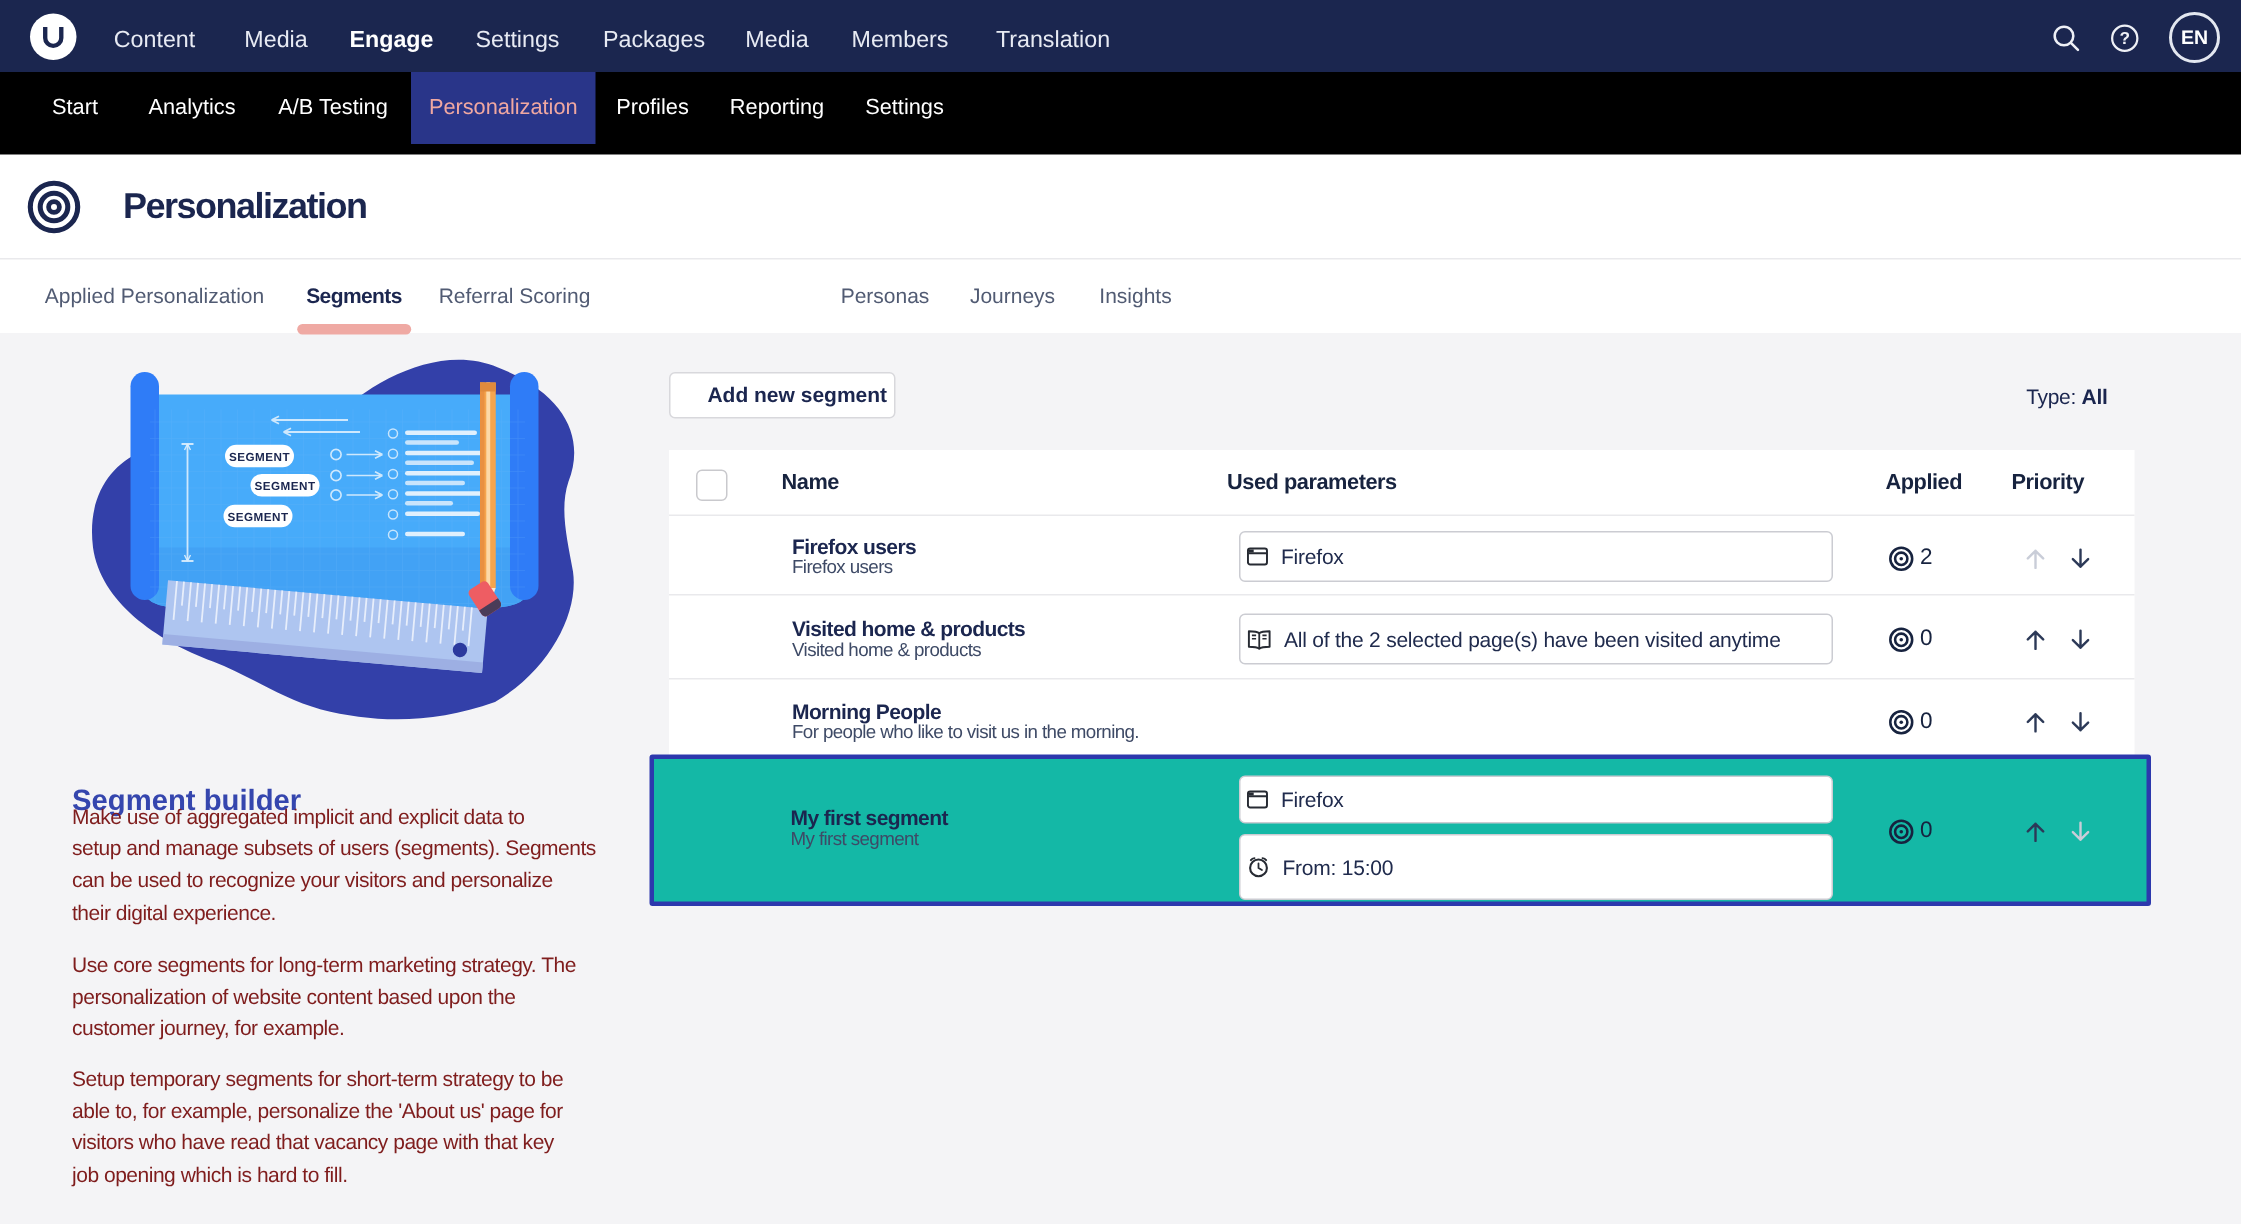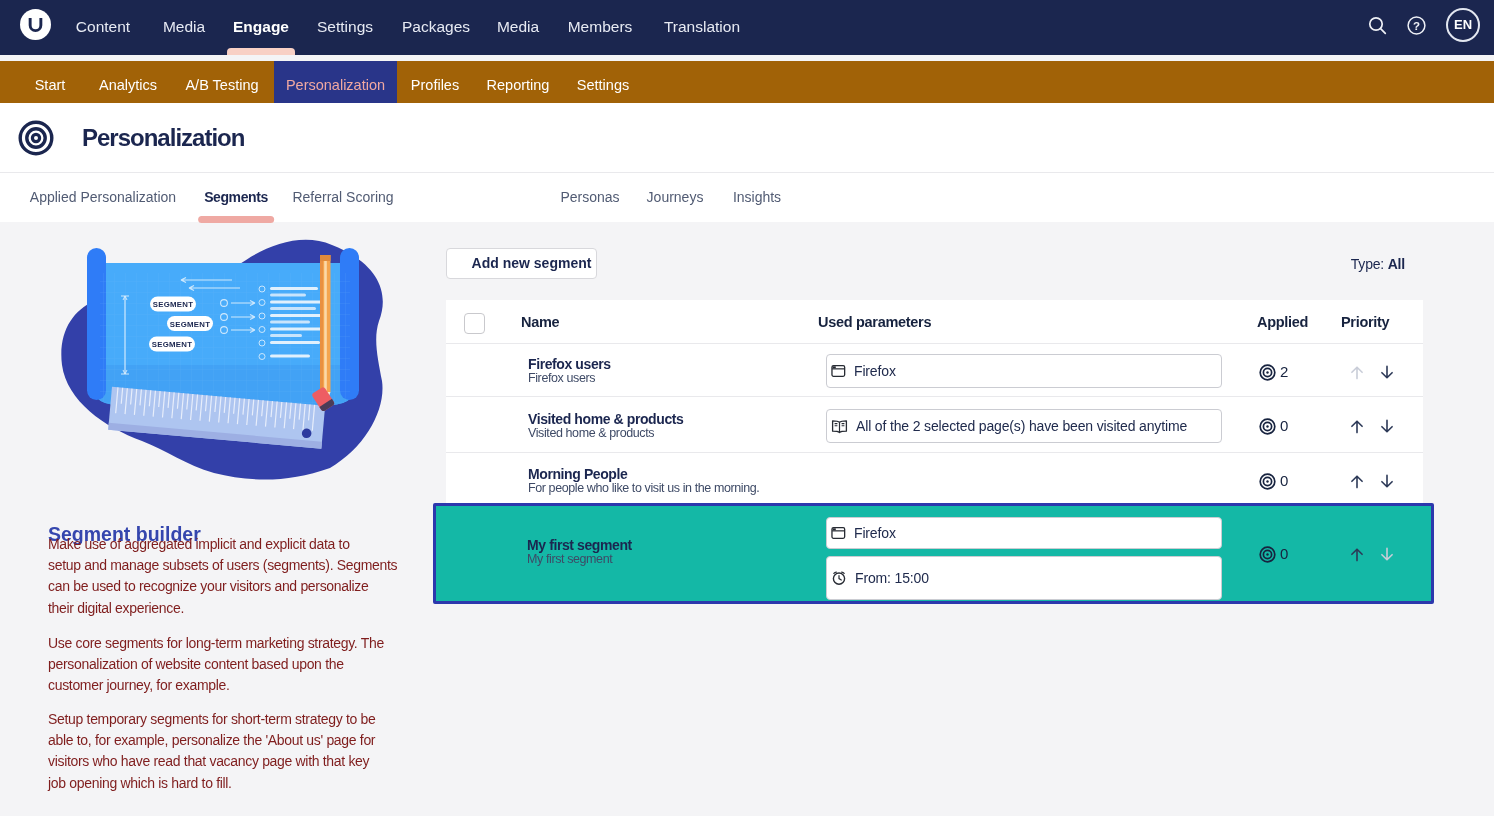--- a/index.html
+++ b/index.html
@@ -8,21 +8,21 @@
 .abs { position:absolute; }
 
 #topbar { position:absolute; left:0; top:0; width:1494px; height:55px; background:#1b264f; }
 #logo { position:absolute; left:20px; top:9px; width:31px; height:31px; border-radius:50%; background:#fff; }
 #topnav .ti { position:absolute; top:0; height:55px; line-height:53px; color:#e7eaf3; font-size:15.5px; transform:translateX(-50%); white-space:nowrap; }
 #topnav .ti.act { color:#fff; font-weight:bold; }
 #topnav .ti.act .bar { position:absolute; left:50%; transform:translateX(-50%); bottom:0; width:68px; height:7px;
   background:#f8d0c5; border-radius:4px 4px 0 0; }
 #topicons { position:absolute; left:0; top:0; width:1494px; height:55px; }
 
-#subbar { position:absolute; left:0; top:61px; width:1494px; height:62px; background:#a16207; }
+#subbar { position:absolute; left:0; top:48px; width:1494px; height:62px; background:#000000; }
 #subbar .si { position:absolute; top:0; color:#fff; font-size:14.5px; line-height:48px; transform:translateX(-50%); white-space:nowrap; }
 #subbar .actblock { position:absolute; left:274px; top:0; width:123px; height:48px; background:#293589; }
 #subbar .si.act { color:#f0a8a1; transform:none; left:0; width:123px; text-align:center; }
 
 #secheader { position:absolute; left:0; top:103px; width:1494px; height:69px; background:#fff; }
 #sectitle { position:absolute; left:82px; top:0; height:69px; line-height:69px; font-size:24px; letter-spacing:-1px; font-weight:bold; color:#1b264f; }
 
 #tabs { position:absolute; left:0; top:172px; width:1494px; height:50px; background:#fff; border-top:1px solid #e9e9ec; }
 #tabs .tab { position:absolute; top:0; height:50px; line-height:48px; font-size:14px; color:#515b73; transform:translateX(-50%); white-space:nowrap; }
 #tabs .tab.act { color:#1b264f; font-weight:bold; letter-spacing:-0.4px; }

